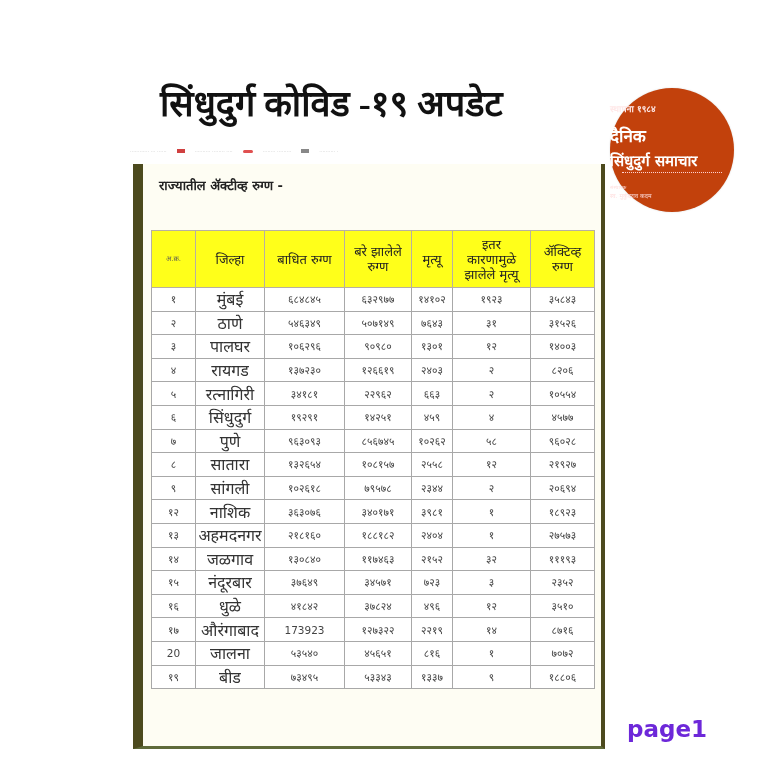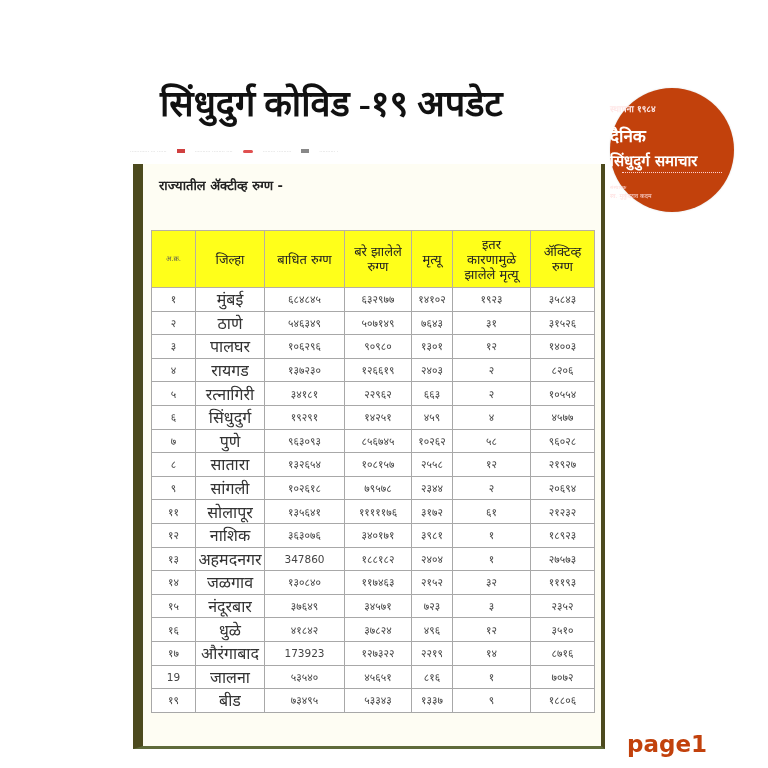--- a/index.html
+++ b/index.html
@@ -50,23 +50,22 @@
   table.data th {
     background: #ffff1a; color: #222; font-weight: normal; font-size: 13px; line-height: 15px;
     border: 1px solid #b8b0a0; height: 56px; padding: 0 6px; text-align: center;
   }
   table.data th.sr { font-size: 7px; color: #555; }
   table.data td {
     border: 1px solid #a8a8a8; height: 22.6px; padding: 0; text-align: center;
   }
   table.data td.name { font-size: 16px; color: #333; margin-top: 25px; }
   .page-label {
-    position: absolute; left: 627px; top: 716px; font-size: 23px; font-weight: bold; color: #c2410c;
+    position: absolute; left: 627px; top: 716px; font-size: 23px; font-weight: bold; color: #6d28d9;
     font-family: "DejaVu Sans", sans-serif;
-    margin-top: 15px;
   }
 </style>
 </head>
 <body>
 
 <div class="title">सिंधुदुर्ग कोविड -१९ अपडेट</div>
 
 <div class="logo">
   <div class="est">स्थापना १९८४</div>
   <div class="l1">दैनिक</div>
@@ -186,41 +185,32 @@
         <tr>
           <td>९</td>
           <td class="name">सांगली</td>
           <td>१०२६१८</td>
           <td>७९५७८</td>
           <td>२३४४</td>
           <td>२</td>
           <td>२०६९४</td>
         </tr>
         <tr>
-          <td>११</td>
-          <td class="name">सोलापूर</td>
-          <td>१३५६४१</td>
-          <td>१११११७६</td>
-          <td>३१७२</td>
-          <td>६१</td>
-          <td>२१२३२</td>
-        </tr>
-        <tr>
           <td>१२</td>
           <td class="name">नाशिक</td>
           <td>३६३०७६</td>
           <td>३४०१७१</td>
           <td>३९८१</td>
           <td>१</td>
           <td>१८९२३</td>
         </tr>
         <tr>
           <td>१३</td>
           <td class="name">अहमदनगर</td>
-          <td>347860</td>
+          <td>२१८१६०</td>
           <td>१८८१८२</td>
           <td>२४०४</td>
           <td>१</td>
           <td>२७५७३</td>
         </tr>
         <tr>
           <td>१४</td>
           <td class="name">जळगाव</td>
           <td>१३०८४०</td>
           <td>११७४६३</td>
@@ -249,21 +239,21 @@
         <tr>
           <td>१७</td>
           <td class="name">औरंगाबाद</td>
           <td>173923</td>
           <td>१२७३२२</td>
           <td>२२१९</td>
           <td>१४</td>
           <td>८७१६</td>
         </tr>
         <tr>
-          <td>19</td>
+          <td>20</td>
           <td class="name">जालना</td>
           <td>५३५४०</td>
           <td>४५६५१</td>
           <td>८१६</td>
           <td>१</td>
           <td>७०७२</td>
         </tr>
         <tr>
           <td>१९</td>
           <td class="name">बीड</td>

